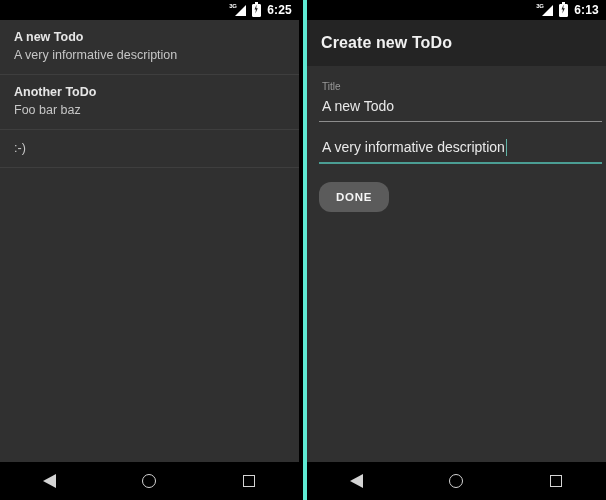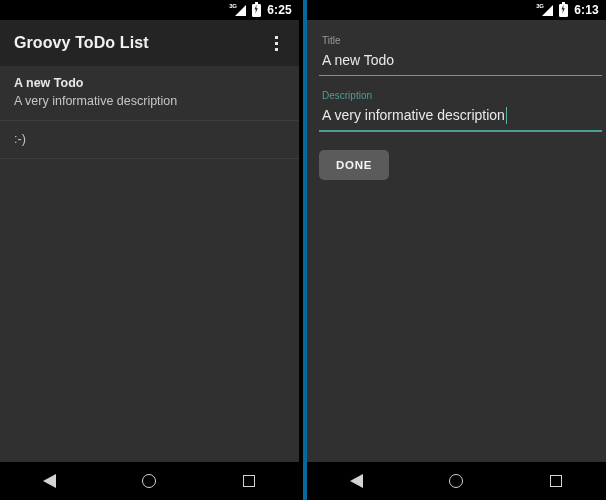--- a/index.html
+++ b/index.html
@@ -18,21 +18,21 @@
   }
   .phone {
     width: 303px;
     height: 500px;
     display: flex;
     flex-direction: column;
     background: #303030;
     position: relative;
   }
   .phone.left  { border-right: 4px solid #000000; }
-  .phone.right { border-left: 4px solid #0369a1; justify-content: center; }
+  .phone.right { border-left: 4px solid #5eead4; justify-content: center; }
 
   
   .statusbar {
     height: 20px;
     background: #000000;
     display: flex;
     align-items: center;
     justify-content: flex-end;
     padding-right: 7px;
     gap: 6px;
@@ -190,21 +190,21 @@
   .done-btn {
     margin-top: 5px;
     display: inline-block;
     background: #5b5b5b;
     color: #f5f5f5;
     font-size: 11.5px;
     font-weight: bold;
     letter-spacing: 0.7px;
     padding: 9px 17px 9px 17px;
     border: none;
-    border-radius: 5px;
+    border-radius: 12px;
     font-family: "Liberation Sans", sans-serif;
     cursor: pointer;
   }
 
   
   .navbar {
     height: 38px;
     background: #000000;
     display: flex;
     align-items: center;
@@ -246,37 +246,33 @@
       <span class="sig-wrap">
         <span class="sig-tri"></span>
         <span class="sig-label">3G</span>
       </span>
       <span class="battery">
         <span class="batt-bolt"></span>
       </span>
       <span class="clock">6:25</span>
     </div>
 
-    <div class="appbar">
-      <span class="appbar-title">Groovy ToDo List</span>
-      <span class="overflow">
-        <i></i>
-          <i></i>
-          <i></i>
-      </span>
-    </div>
 
     <div class="content">
       <div class="todo-list">
 
         <div class="todo-item">
           <div class="todo-title">A new Todo</div>
           <div class="todo-desc">A very informative description</div>
         </div>
 
+        <div class="todo-item">
+          <div class="todo-title">Another ToDo</div>
+          <div class="todo-desc">Foo bar baz</div>
+        </div>
 
 
         <div class="todo-item">
           <div class="todo-desc">:-)</div>
         </div>
 
       </div>
     </div>
 
     <div class="navbar">
@@ -299,35 +295,37 @@
       <span class="sig-wrap">
         <span class="sig-tri"></span>
         <span class="sig-label">3G</span>
       </span>
       <span class="battery">
         <span class="batt-bolt"></span>
       </span>
       <span class="clock">6:13</span>
     </div>
 
+    <div class="appbar">
+      <span class="appbar-title">Create new ToDo</span>
+    </div>
 
     <div class="content">
       <div class="form">
 
         <div class="field">
           <div class="field-label">Title</div>
           <div class="field-value-row">
             <span class="field-value">A new Todo</span>
 
           </div>
           <div class="field-underline"></div>
         </div>
 
         <div class="field focused">
-          <div class="field-label">Description</div>
           <div class="field-value-row">
             <span class="field-value">A very informative description</span>
             <span class="caret"></span>
           </div>
           <div class="field-underline"></div>
         </div>
 
         <button class="done-btn">DONE</button>
 
       </div>

